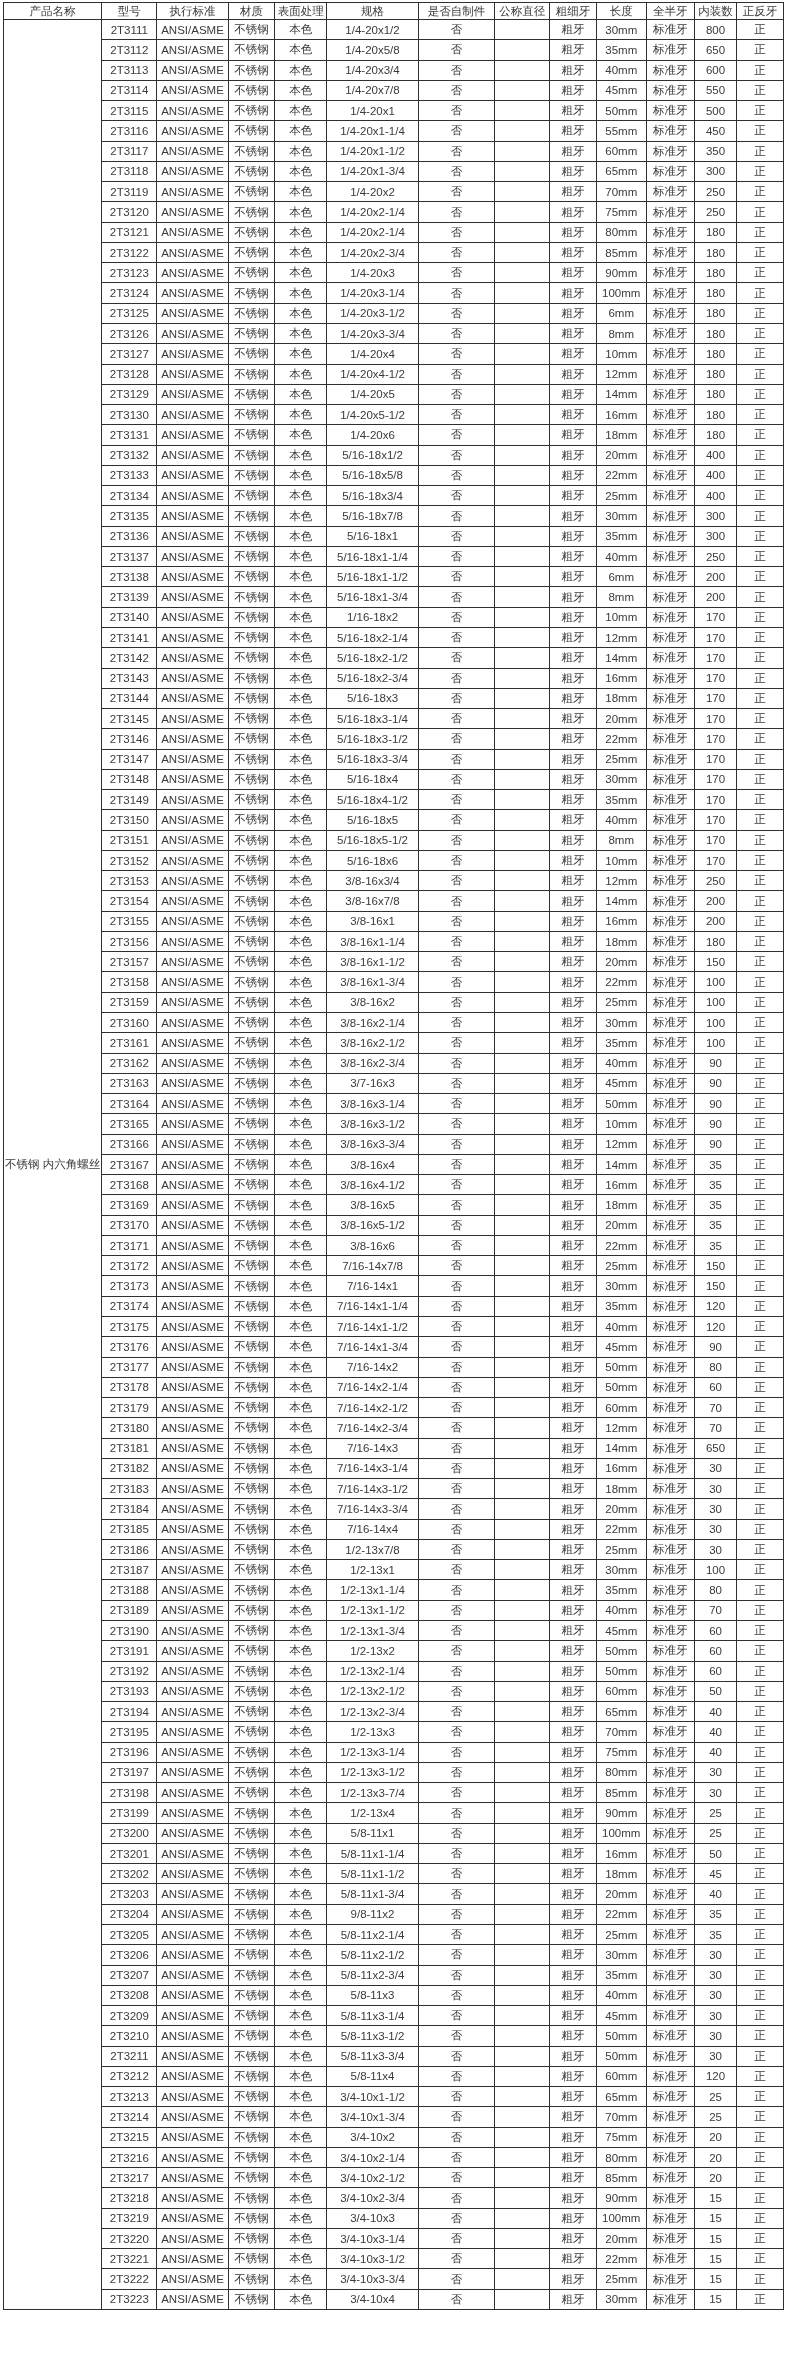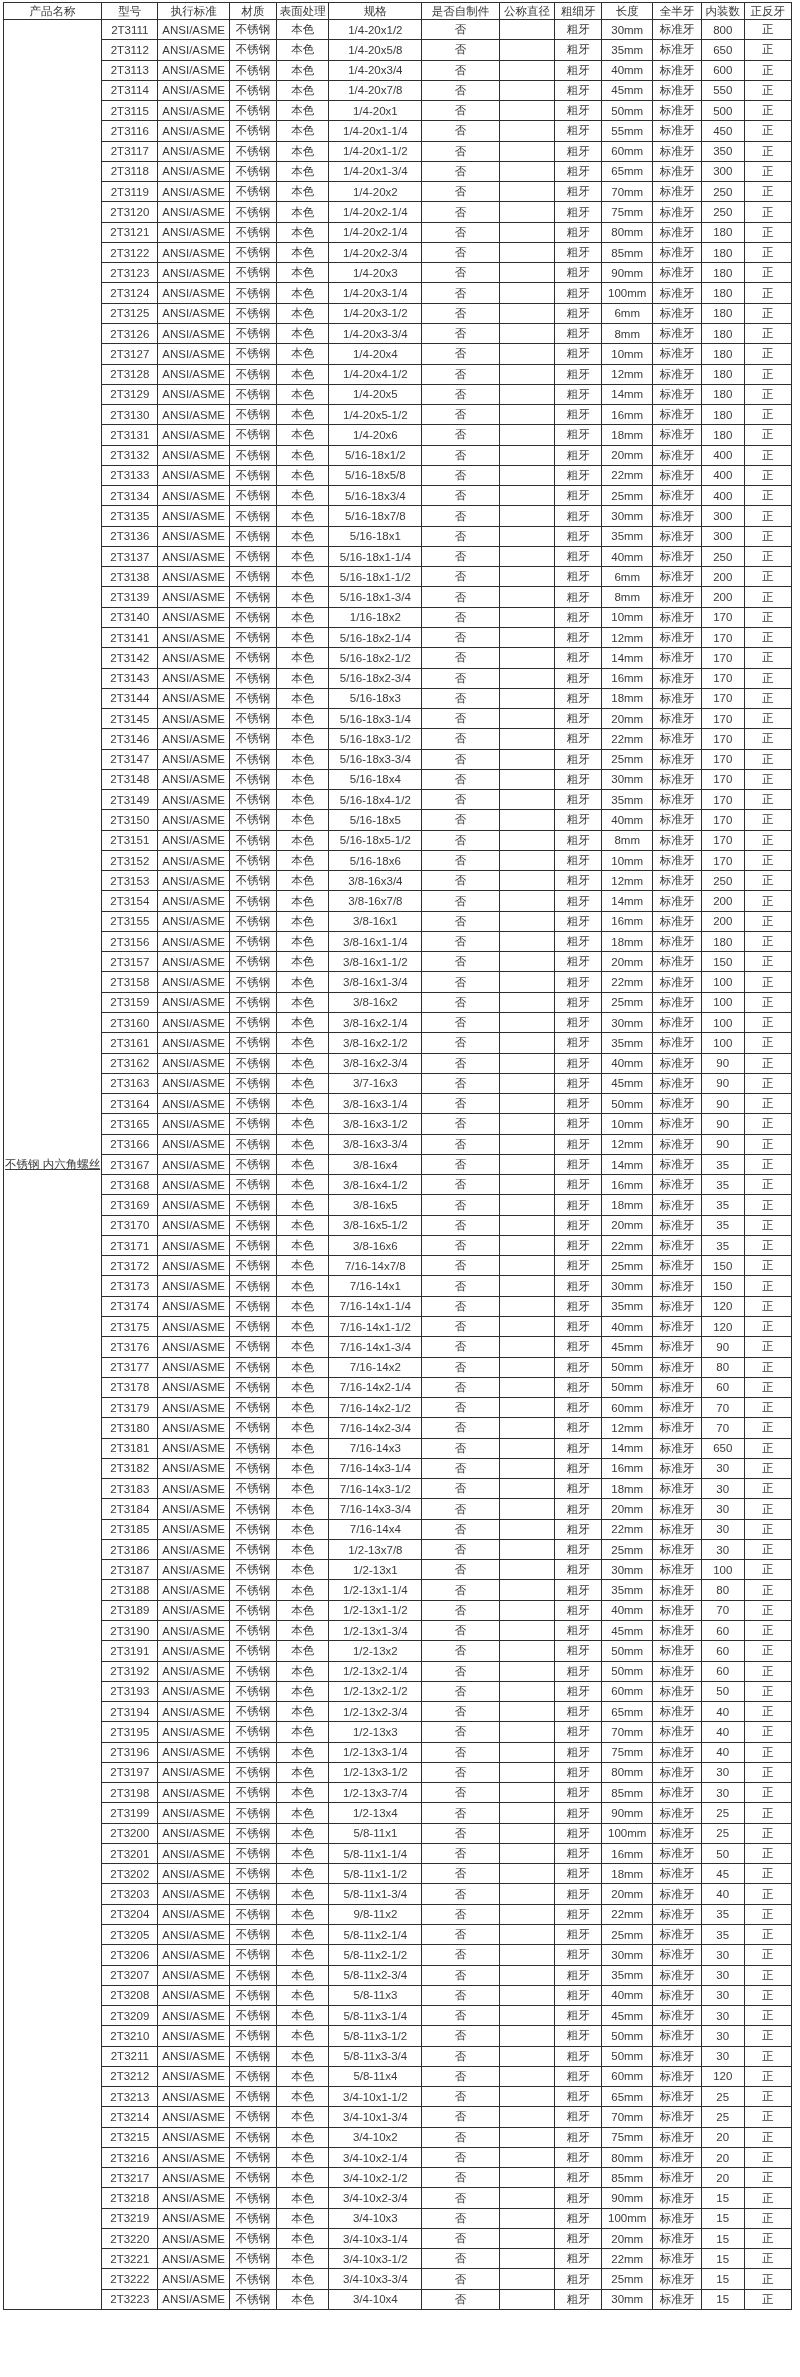--- a/index.html
+++ b/index.html
@@ -11,42 +11,41 @@
   .page {
     position: relative;
     width: 800px;
     height: 2377px;
     background: #ffffff;
     overflow: hidden;
   }
   table.grid {
     border-collapse: collapse;
     table-layout: fixed;
-    margin: 2px 8px 0 3px;
+    margin: 2px 16px 0 3px;
   }
   table.grid th, table.grid td {
     border: 1px solid #2f2f2f;
     padding: 0 1px;
     text-align: center;
     vertical-align: middle;
     font-size: 11.5px;
     color: #3a3a3a;
     overflow: hidden;
     white-space: nowrap;
     font-weight: normal;
   }
   thead tr { height: 17px; }
   tbody tr { height: 20.28px; }
   td.product-cell {
     white-space: normal;
     line-height: 1.6;
     padding: 0 3px;
     vertical-align: middle;
     font-size: 11.5px;
-    text-decoration: underline;
   }
 </style>
 </head>
 <body>
 
 <div class="page">
   <table class="grid">
     <colgroup>
         <col style="width: 65px;">
         <col style="width: 60px;">

